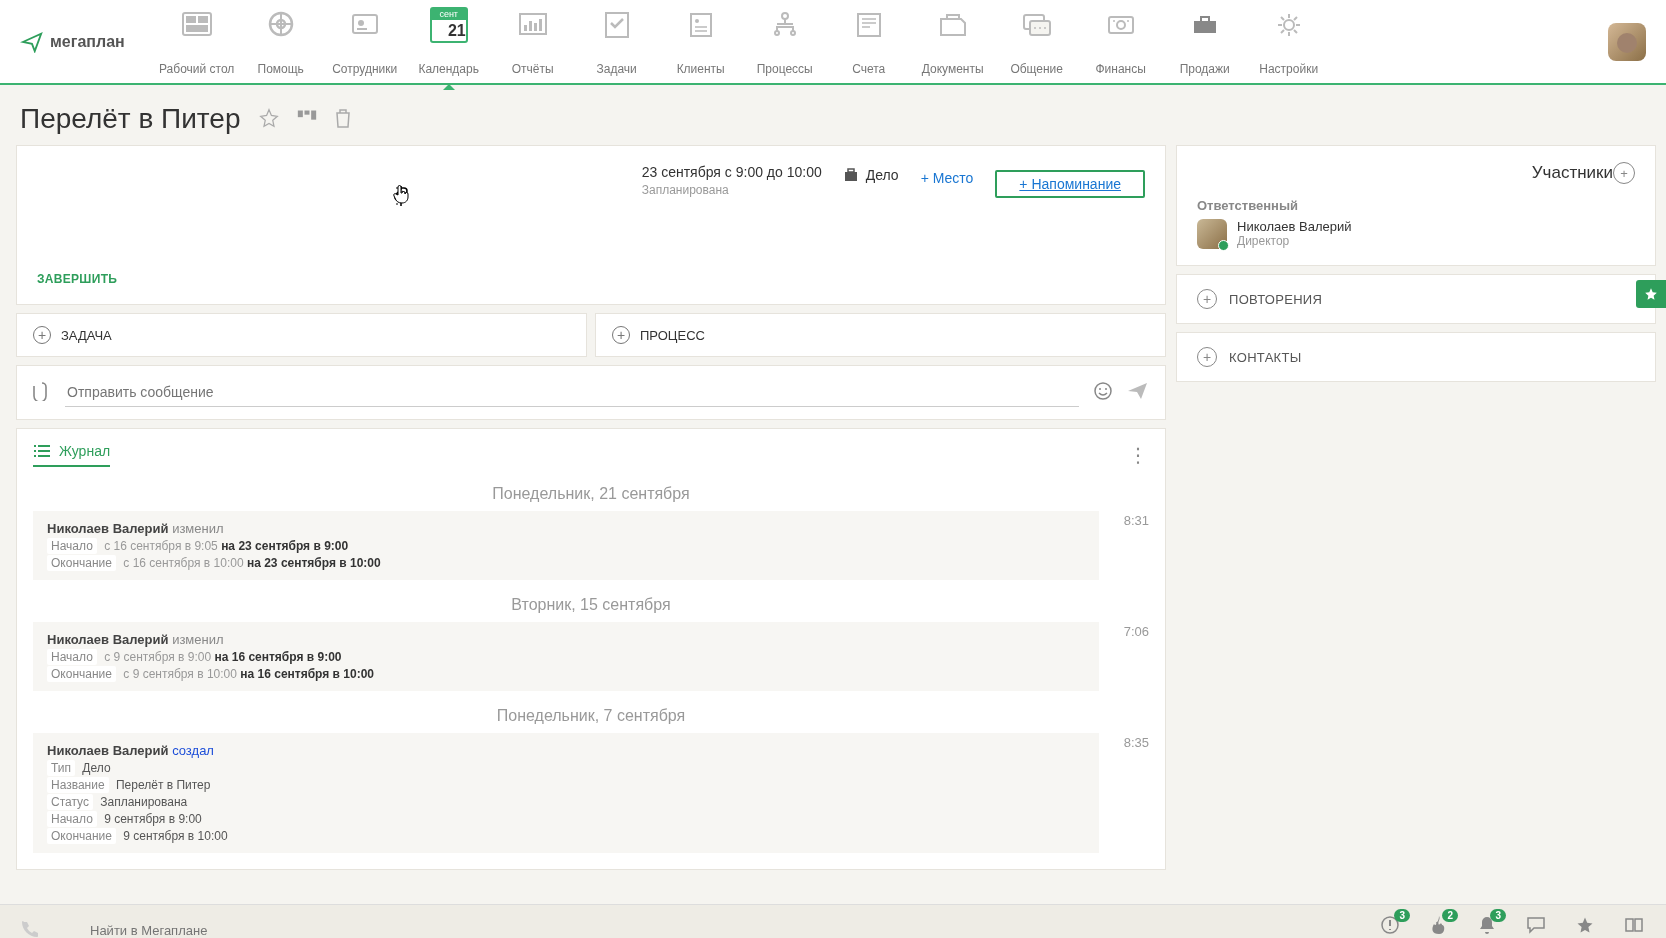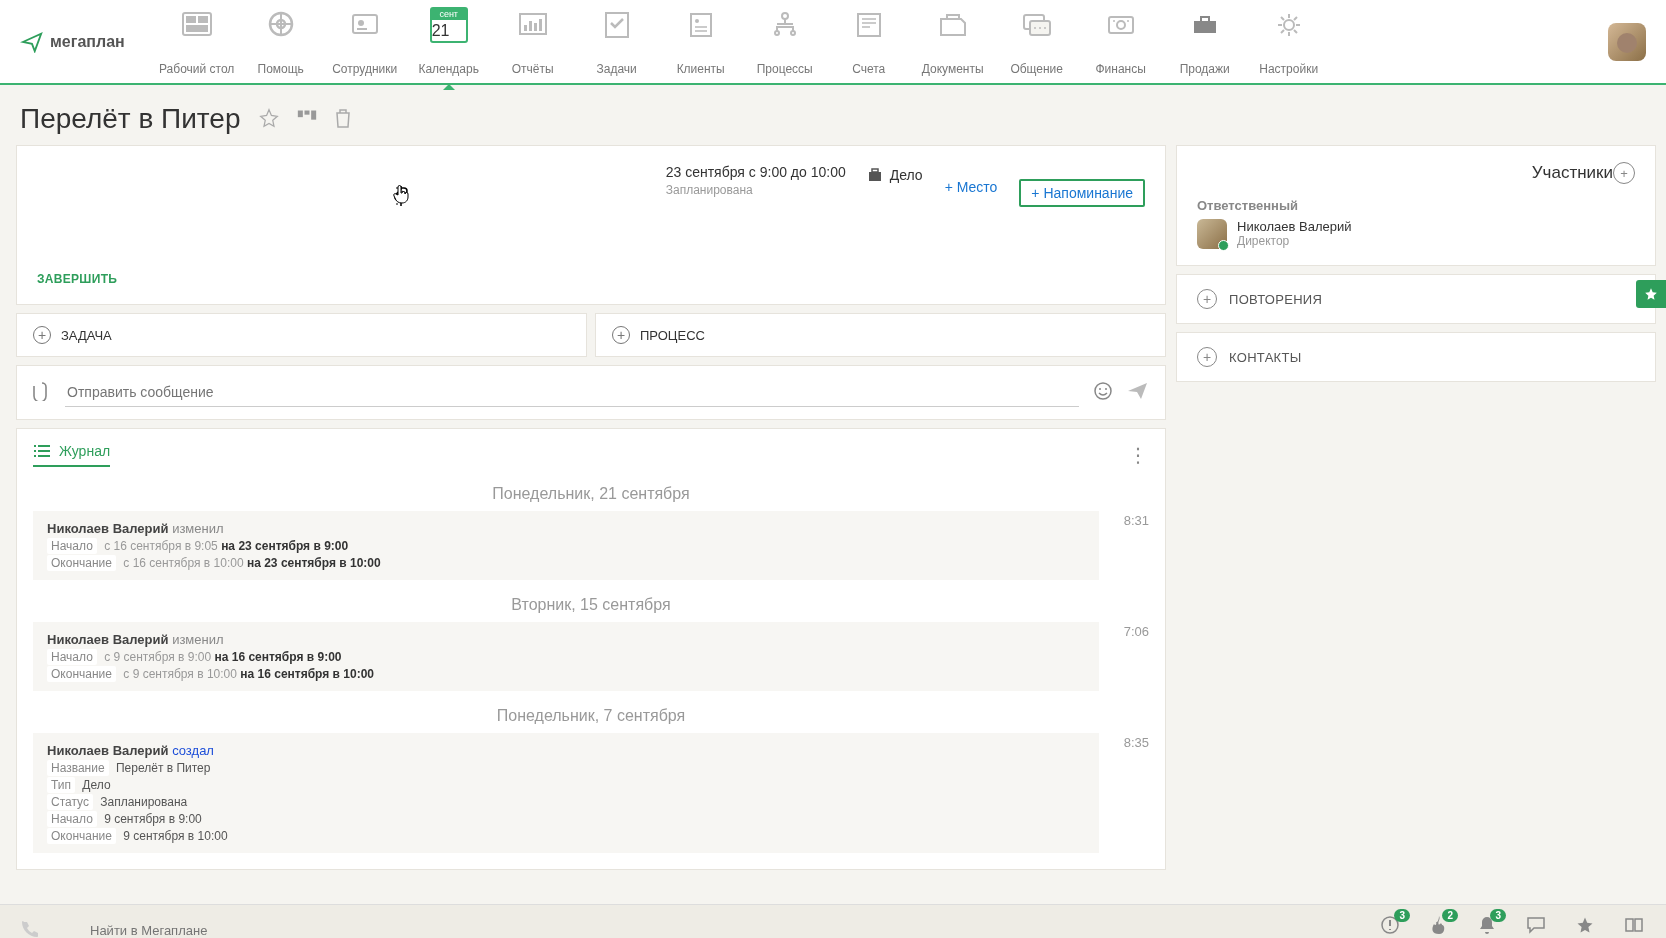--- a/index.html
+++ b/index.html
@@ -14,42 +14,42 @@
 .navitem .icon { width: 44px; height: 34px; display: flex; align-items: center; justify-content: center; margin-bottom: 20px; }
 .navitem .label { font-size: 12px; color: #777; }
 .navitem svg { color: #bbb; }
 .navitem.active::after { content:''; position:absolute; bottom:-14px; left:50%; transform:translateX(-50%); width:0; height:0; border-left:6px solid transparent; border-right:6px solid transparent; border-bottom:6px solid #3cb371; }
 .avatar-top { width: 38px; height: 38px; border-radius: 8px; background: linear-gradient(135deg,#d4b896,#8b6f47); margin-left: auto; position: relative; overflow:hidden; }
 .avatar-top::after { content:''; position:absolute; bottom:8px; left:50%; transform:translateX(-50%); width:20px; height:20px; border-radius:50%; background:#a0826d; }
 
 
 .cal-icon { border: 2px solid #3cb371; border-radius: 3px; width: 38px; height: 36px; display:flex; flex-direction:column; }
 .cal-icon .month { background:#3cb371; color:#fff; font-size:9px; text-align:center; line-height:11px; }
-.cal-icon .day { font-size:16px; font-weight:normal; text-align:left; color:#333; line-height:22px; }
+.cal-icon .day { font-size:16px; font-weight:bold; text-align:right; color:#333; line-height:22px; }
 
 
 .page-header { padding: 18px 20px 10px 20px; display:flex; align-items:center; gap:18px; }
 .page-title { font-size: 28px; font-weight: 400; color: #333; }
 .h-icon { color:#999; cursor:pointer; }
 
 
 .main { display:flex; gap:10px; padding: 0 10px 0 16px; height: calc(100% - 85px - 60px - 34px); }
 .left-col { flex:1; display:flex; flex-direction:column; gap:8px; overflow-y:auto; }
 .right-col { width: 480px; display:flex; flex-direction:column; gap:8px; }
 
 .card { background:#fff; border:1px solid #e6e3dc; }
 
 
 .event-card { padding: 18px 20px; display:flex; flex-direction:column; min-height: 160px; }
 .event-top { display:flex; align-items:flex-start; gap:22px;justify-content:flex-end; }
 .event-time { font-size:14px; font-weight:500; color:#333; }
 .event-status { font-size:12px; color:#999; margin-top:3px; }
 .event-type { display:flex; align-items:center; gap:8px; font-size:14px; color:#333; margin-top:3px;}
-.link-btn { color:#1976d2; font-size:14px; cursor:pointer; margin-top:15px; }
-.link-btn.boxed { border:2px solid #2e9e5b; padding: 4px 10px; border-radius:2px; }
+.link-btn { color:#1976d2; font-size:14px; cursor:pointer; margin-top:6px; }
+.link-btn.boxed { border:2px solid #2e9e5b; padding: 4px 22px; border-radius:2px; text-decoration:underline; }
 .complete-btn { color:#2e9e5b; font-size:12px; font-weight:600; margin-top:auto; cursor:pointer; letter-spacing:0.3px; }
 
 
 .cursor-img { position:absolute; left:393px; top:186px; pointer-events:none; }
 
 
 .addrow { display:flex; gap:8px; }
 .addcard { flex:1; display:flex; align-items:center; gap:10px; padding: 12px 16px; }
 .addcard .plus { width:18px; height:18px; border:1.5px solid #777; border-radius:50%; display:flex; align-items:center; justify-content:center; font-size:14px; color:#777; line-height:1; }
 
@@ -358,22 +358,22 @@
               <div><span class="author">Николаев Валерий</span> <span style="color:#888">изменил</span></div>
               <div class="change"><span class="field">Начало</span> <span class="old">с 9 сентября в 9:00</span> <span class="new">на 16 сентября в 9:00</span></div>
               <div class="change"><span class="field">Окончание</span> <span class="old">с 9 сентября в 10:00</span> <span class="new">на 16 сентября в 10:00</span></div>
             </div>
             <div class="log-time">7:06</div>
           </div>
           <div class="log-date">Понедельник, 7 сентября</div>
           <div class="log-row">
             <div class="log-block">
               <div><span class="author">Николаев Валерий</span> <span style="color:#1d4ed8">создал</span></div>
+              <div class="change"><span class="field">Тип</span> Дело</div>
               <div class="change"><span class="field">Название</span> Перелёт в Питер</div>
-              <div class="change"><span class="field">Тип</span> Дело</div>
               <div class="change"><span class="field">Статус</span> Запланирована</div>
               <div class="change"><span class="field">Начало</span> 9 сентября в 9:00</div>
               <div class="change"><span class="field">Окончание</span> 9 сентября в 10:00</div>
             </div>
             <div class="log-time">8:35</div>
           </div>
         </div>
     </div>
 
   </div>

